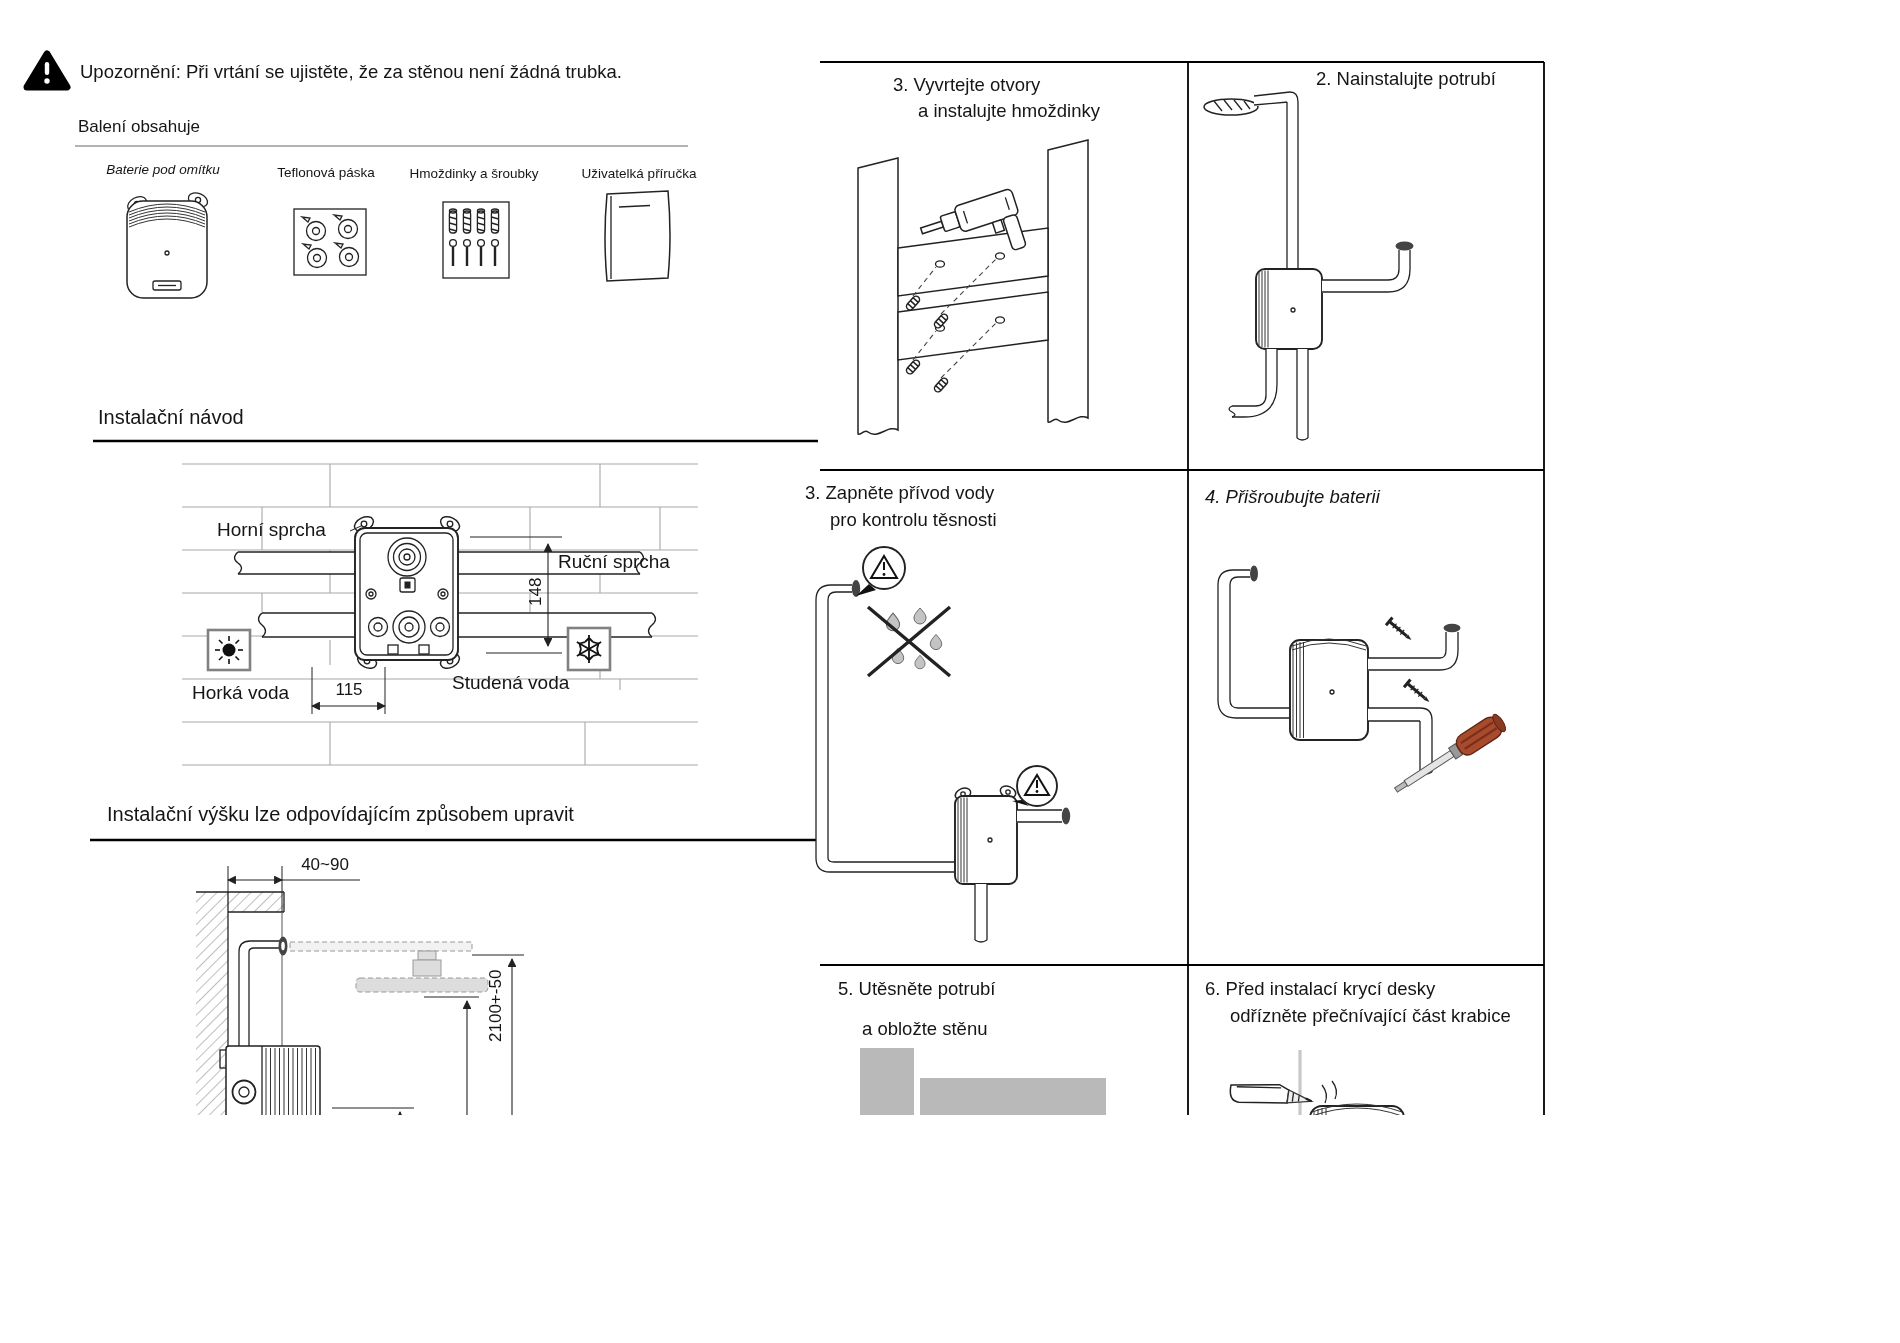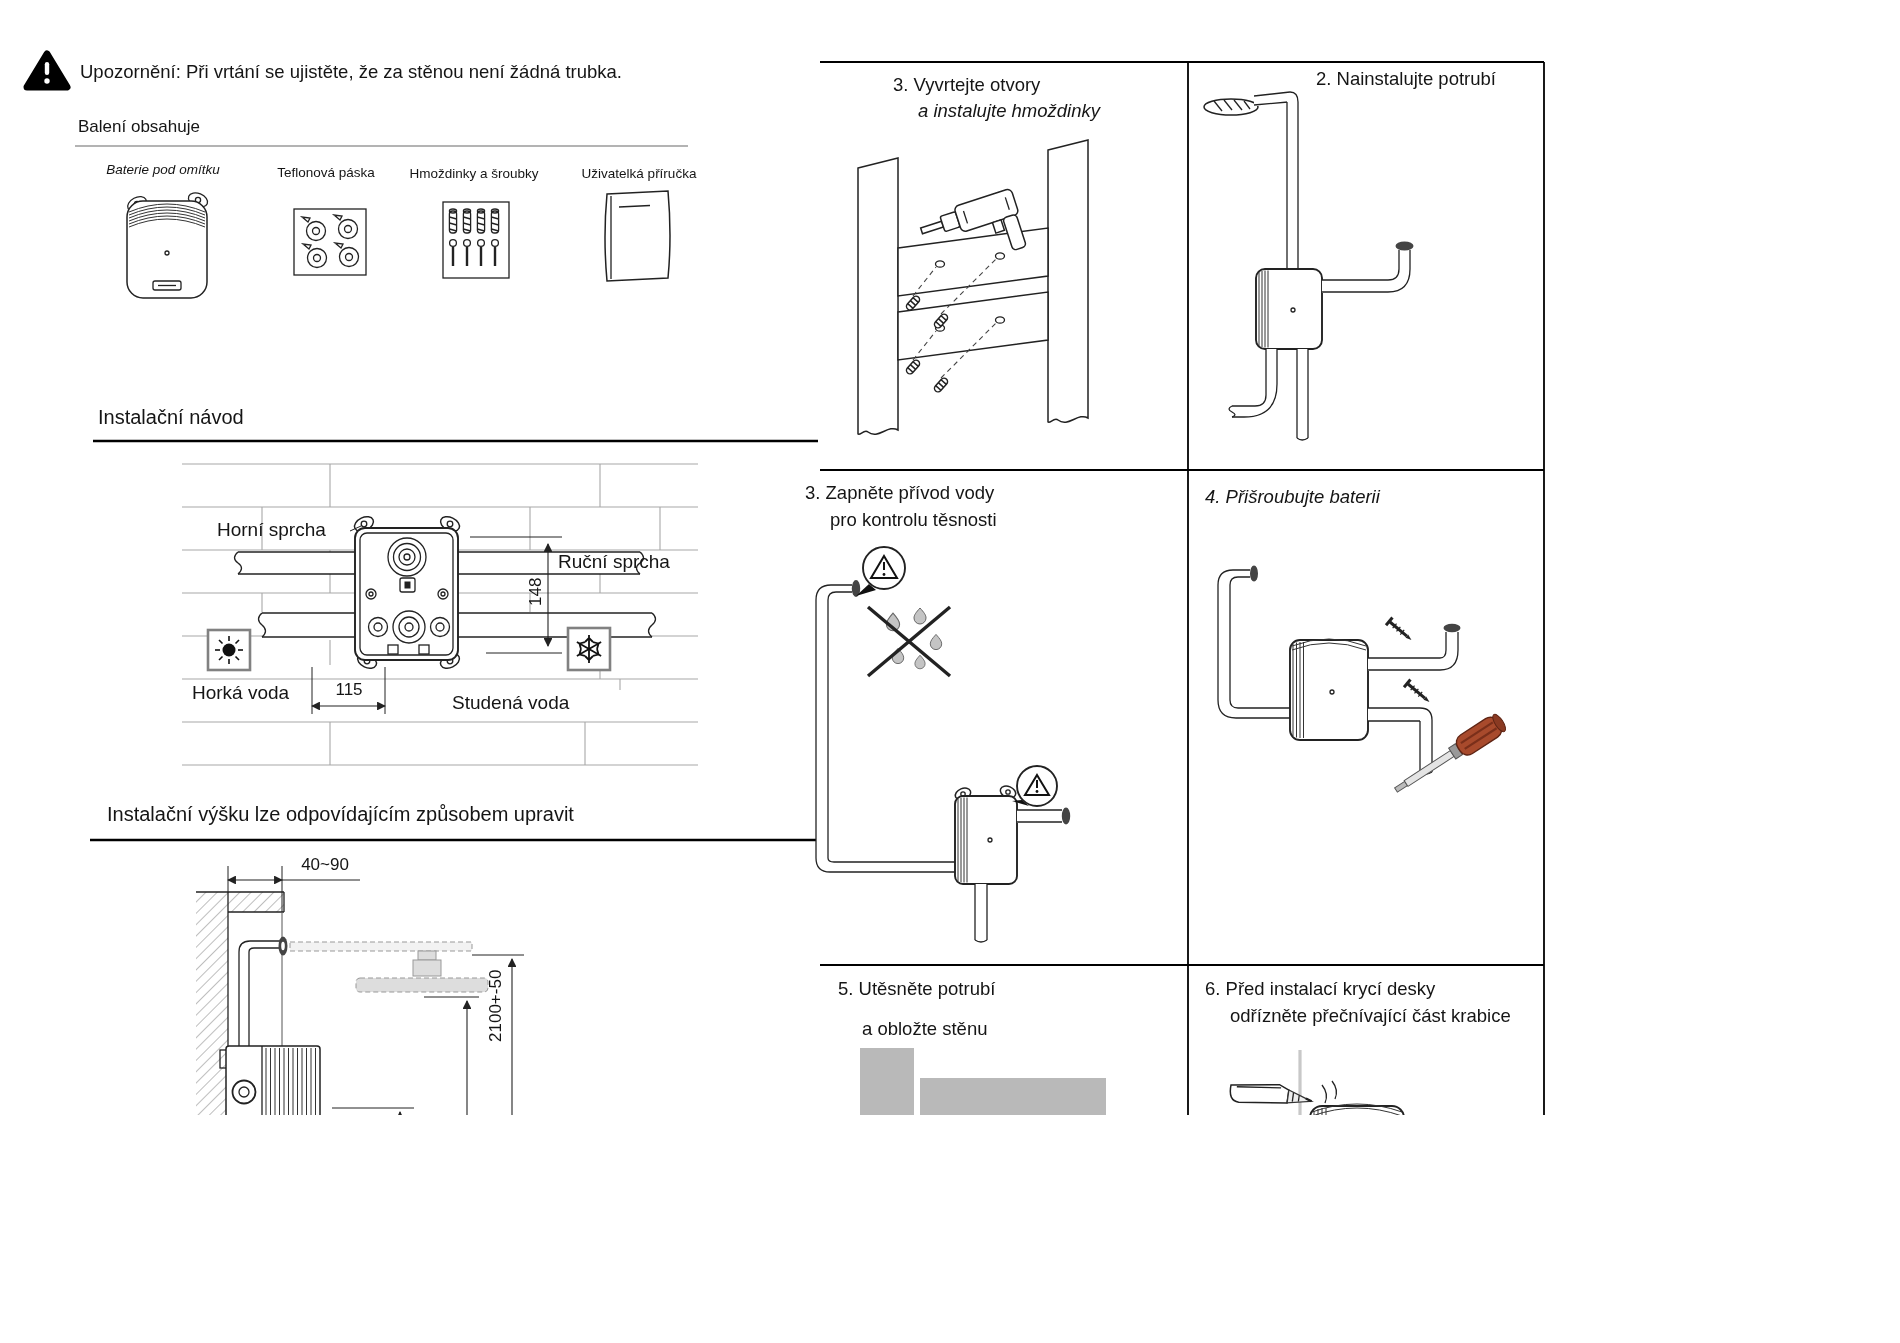--- a/index.html
+++ b/index.html
@@ -629,31 +629,31 @@
 <div class="t fs13 ctr" style="left:256px;top:165px;width:140px;">Teflonová páska</div>
 <div class="t fs13 ctr" style="left:401px;top:166px;width:146px;">Hmoždinky a šroubky</div>
 <div class="t fs13 ctr" style="left:566px;top:166px;width:146px;">Uživatelká příručka</div>
 
 <div class="t fs20" style="left:98px;top:406px;">Instalační návod</div>
 <div class="t fs19" style="left:217px;top:519px;">Horní sprcha</div>
 <div class="t fs19" style="left:558px;top:551px;">Ruční sprcha</div>
 <div class="t fs17 ctr rot" style="left:516px;top:582px;width:40px;">148</div>
 <div class="t fs19" style="left:192px;top:682px;">Horká voda</div>
 <div class="t fs17 ctr" style="left:326px;top:680px;width:46px;">115</div>
-<div class="t fs19" style="left:452px;top:692px;">Studená voda</div>
+<div class="t fs19" style="left:452px;top:672px;">Studená voda</div>
 
 <div class="t fs20" style="left:107px;top:803px;">Instalační výšku lze odpovídajícím způsobem upravit</div>
 <div class="t fs17 ctr" style="left:292px;top:855px;width:66px;">40~90</div>
 <div class="t fs17 ctr" style="left:298px;top:1158px;width:66px;">76~96</div>
 <div class="t fs17 ctr rot" style="left:343px;top:1183px;width:80px;">1150+-50</div>
 <div class="t fs17 ctr rot" style="left:421px;top:1159px;width:60px;">2047</div>
 <div class="t fs17 ctr rot" style="left:456px;top:996px;width:80px;">2100+-50</div>
 
 <div class="t fs18" style="left:893px;top:74px;">3. Vyvrtejte otvory</div>
-<div class="t fs18" style="left:918px;top:100px;font-style:italic;">a instalujte hmoždinky</div>
+<div class="t fs18" style="left:918px;top:100px;">a instalujte hmoždinky</div>
 <div class="t fs18" style="left:1316px;top:68px;">2. Nainstalujte potrubí</div>
 <div class="t fs18" style="left:805px;top:482px;">3. Zapněte přívod vody</div>
 <div class="t fs18" style="left:830px;top:509px;">pro kontrolu těsnosti</div>
 <div class="t fs18" style="left:1205px;top:486px;font-style:italic;">4. Přišroubujte baterii</div>
 <div class="t fs18" style="left:838px;top:978px;">5. Utěsněte potrubí</div>
 <div class="t fs18" style="left:862px;top:1005px;margin-top:13px;">a obložte stěnu</div>
 <div class="t fs18" style="left:1205px;top:978px;">6. Před instalací krycí desky</div>
 <div class="t fs18" style="left:1230px;top:1005px;">odřízněte přečnívající část krabice</div>
 
 </div>

